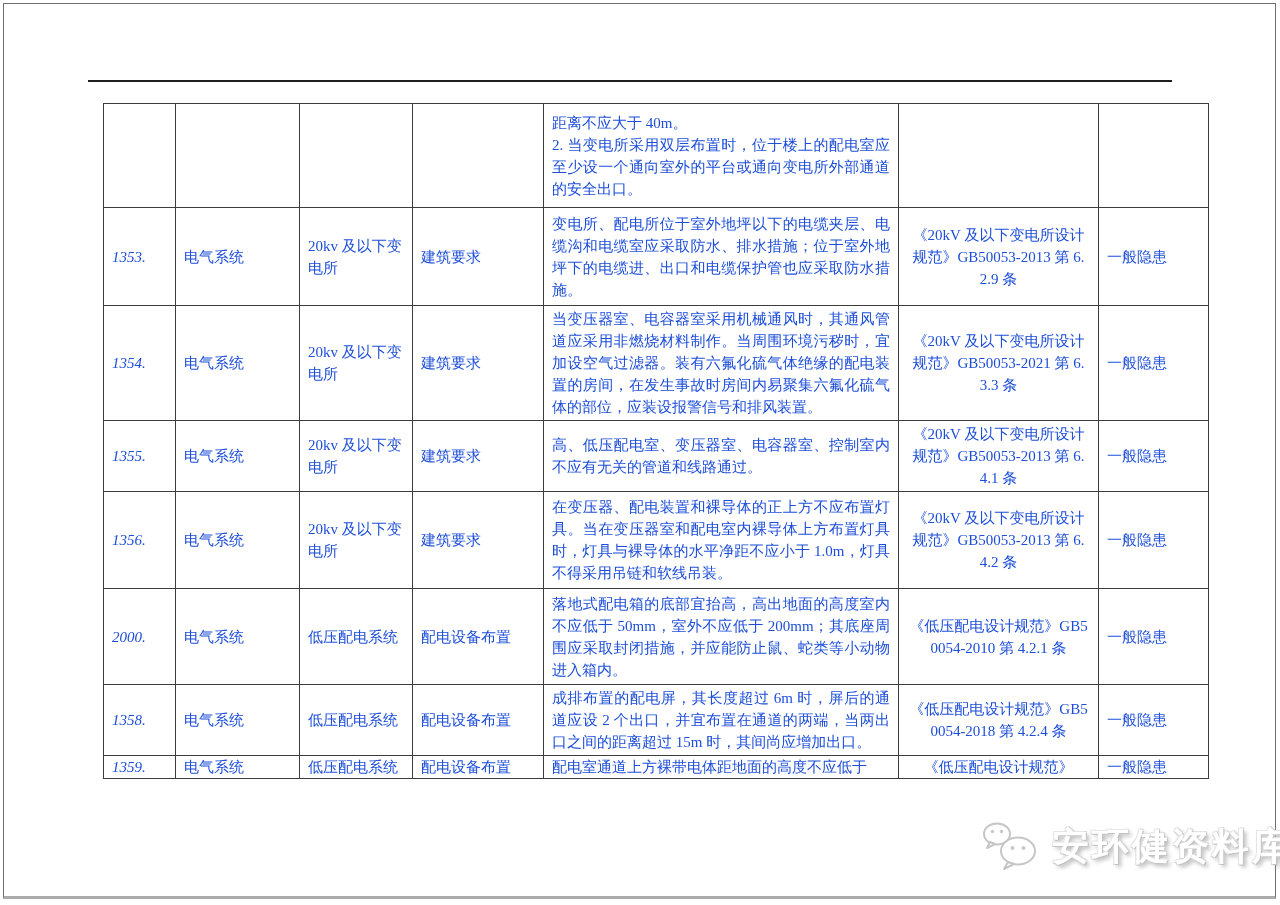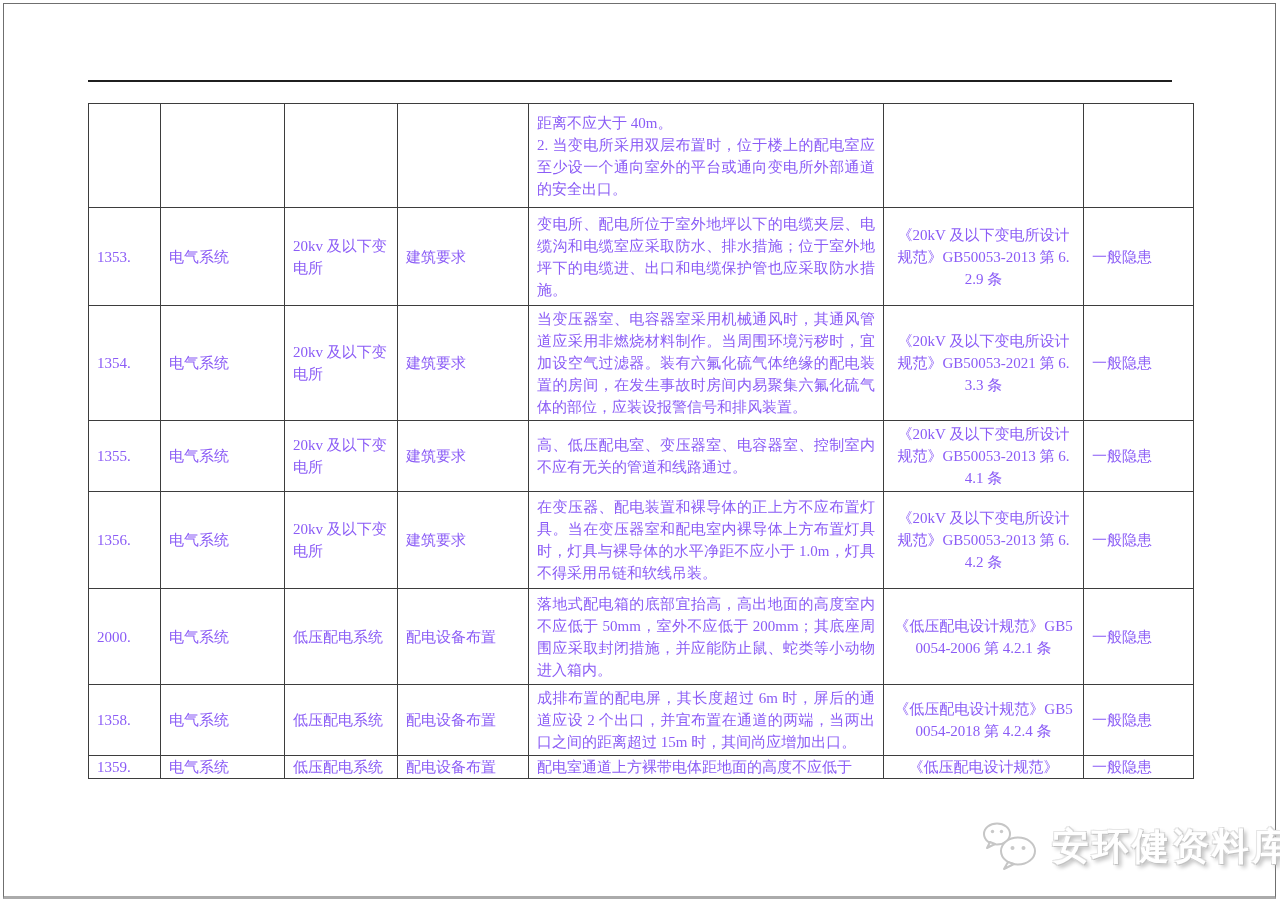--- a/index.html
+++ b/index.html
@@ -14,33 +14,33 @@
     box-sizing:border-box;
     border:1px solid #6f6f6f;
     border-bottom:3px solid #ababab;
     pointer-events:none;
   }
   .top-rule{
     position:absolute;left:88px;top:80px;width:1084px;height:2px;
     background:#1f1f1f;
   }
   table.grid{
-    position:absolute;left:88px;top:103px;width:1105px;
+    position:absolute;left:103px;top:103px;width:1105px;
     border-collapse:collapse;table-layout:fixed;
-    font-size:15px;line-height:22px;color:#8b5cf6;
+    font-size:15px;line-height:22px;color:#1d4ed8;
   }
   table.grid td{
     border:1px solid #3d3d3d;
     vertical-align:middle;
     padding:2px 8px;
     box-sizing:border-box;
     overflow:hidden;
     word-break:break-all;
   }
-  td.c-no{padding-left:9px;}
+  td.c-no{padding-left:9px;font-style:italic;}
   td.c-sub{padding:2px 9px;}
   td.c-content{
     text-align:justify;
     white-space:pre-line;
     padding:2px 6px;
   }
   td.c-ref{padding:2px 9px;text-align:center;}
   td.c-haz{padding-left:14px;}
   tr.r0 td{height:104px;}
   tr.r1 td{height:98px;}
@@ -134,21 +134,21 @@
         <td class="c-content">在变压器、配电装置和裸导体的正上方不应布置灯具。当在变压器室和配电室内裸导体上方布置灯具时，灯具与裸导体的水平净距不应小于 1.0m，灯具不得采用吊链和软线吊装。</td>
         <td class="c-ref">《20kV 及以下变电所设计规范》GB50053-2013 第 6.4.2 条</td>
         <td class="c-haz">一般隐患</td>
       </tr>
       <tr class="r5">
         <td class="c-no">2000.</td>
         <td class="c-sys">电气系统</td>
         <td class="c-sub">低压配电系统</td>
         <td class="c-cat">配电设备布置</td>
         <td class="c-content">落地式配电箱的底部宜抬高，高出地面的高度室内不应低于 50mm，室外不应低于 200mm；其底座周围应采取封闭措施，并应能防止鼠、蛇类等小动物进入箱内。</td>
-        <td class="c-ref">《低压配电设计规范》GB50054-2006 第 4.2.1 条</td>
+        <td class="c-ref">《低压配电设计规范》GB50054-2010 第 4.2.1 条</td>
         <td class="c-haz">一般隐患</td>
       </tr>
       <tr class="r6">
         <td class="c-no">1358.</td>
         <td class="c-sys">电气系统</td>
         <td class="c-sub">低压配电系统</td>
         <td class="c-cat">配电设备布置</td>
         <td class="c-content">成排布置的配电屏，其长度超过 6m 时，屏后的通道应设 2 个出口，并宜布置在通道的两端，当两出口之间的距离超过 15m 时，其间尚应增加出口。</td>
         <td class="c-ref">《低压配电设计规范》GB50054-2018 第 4.2.4 条</td>
         <td class="c-haz">一般隐患</td>

